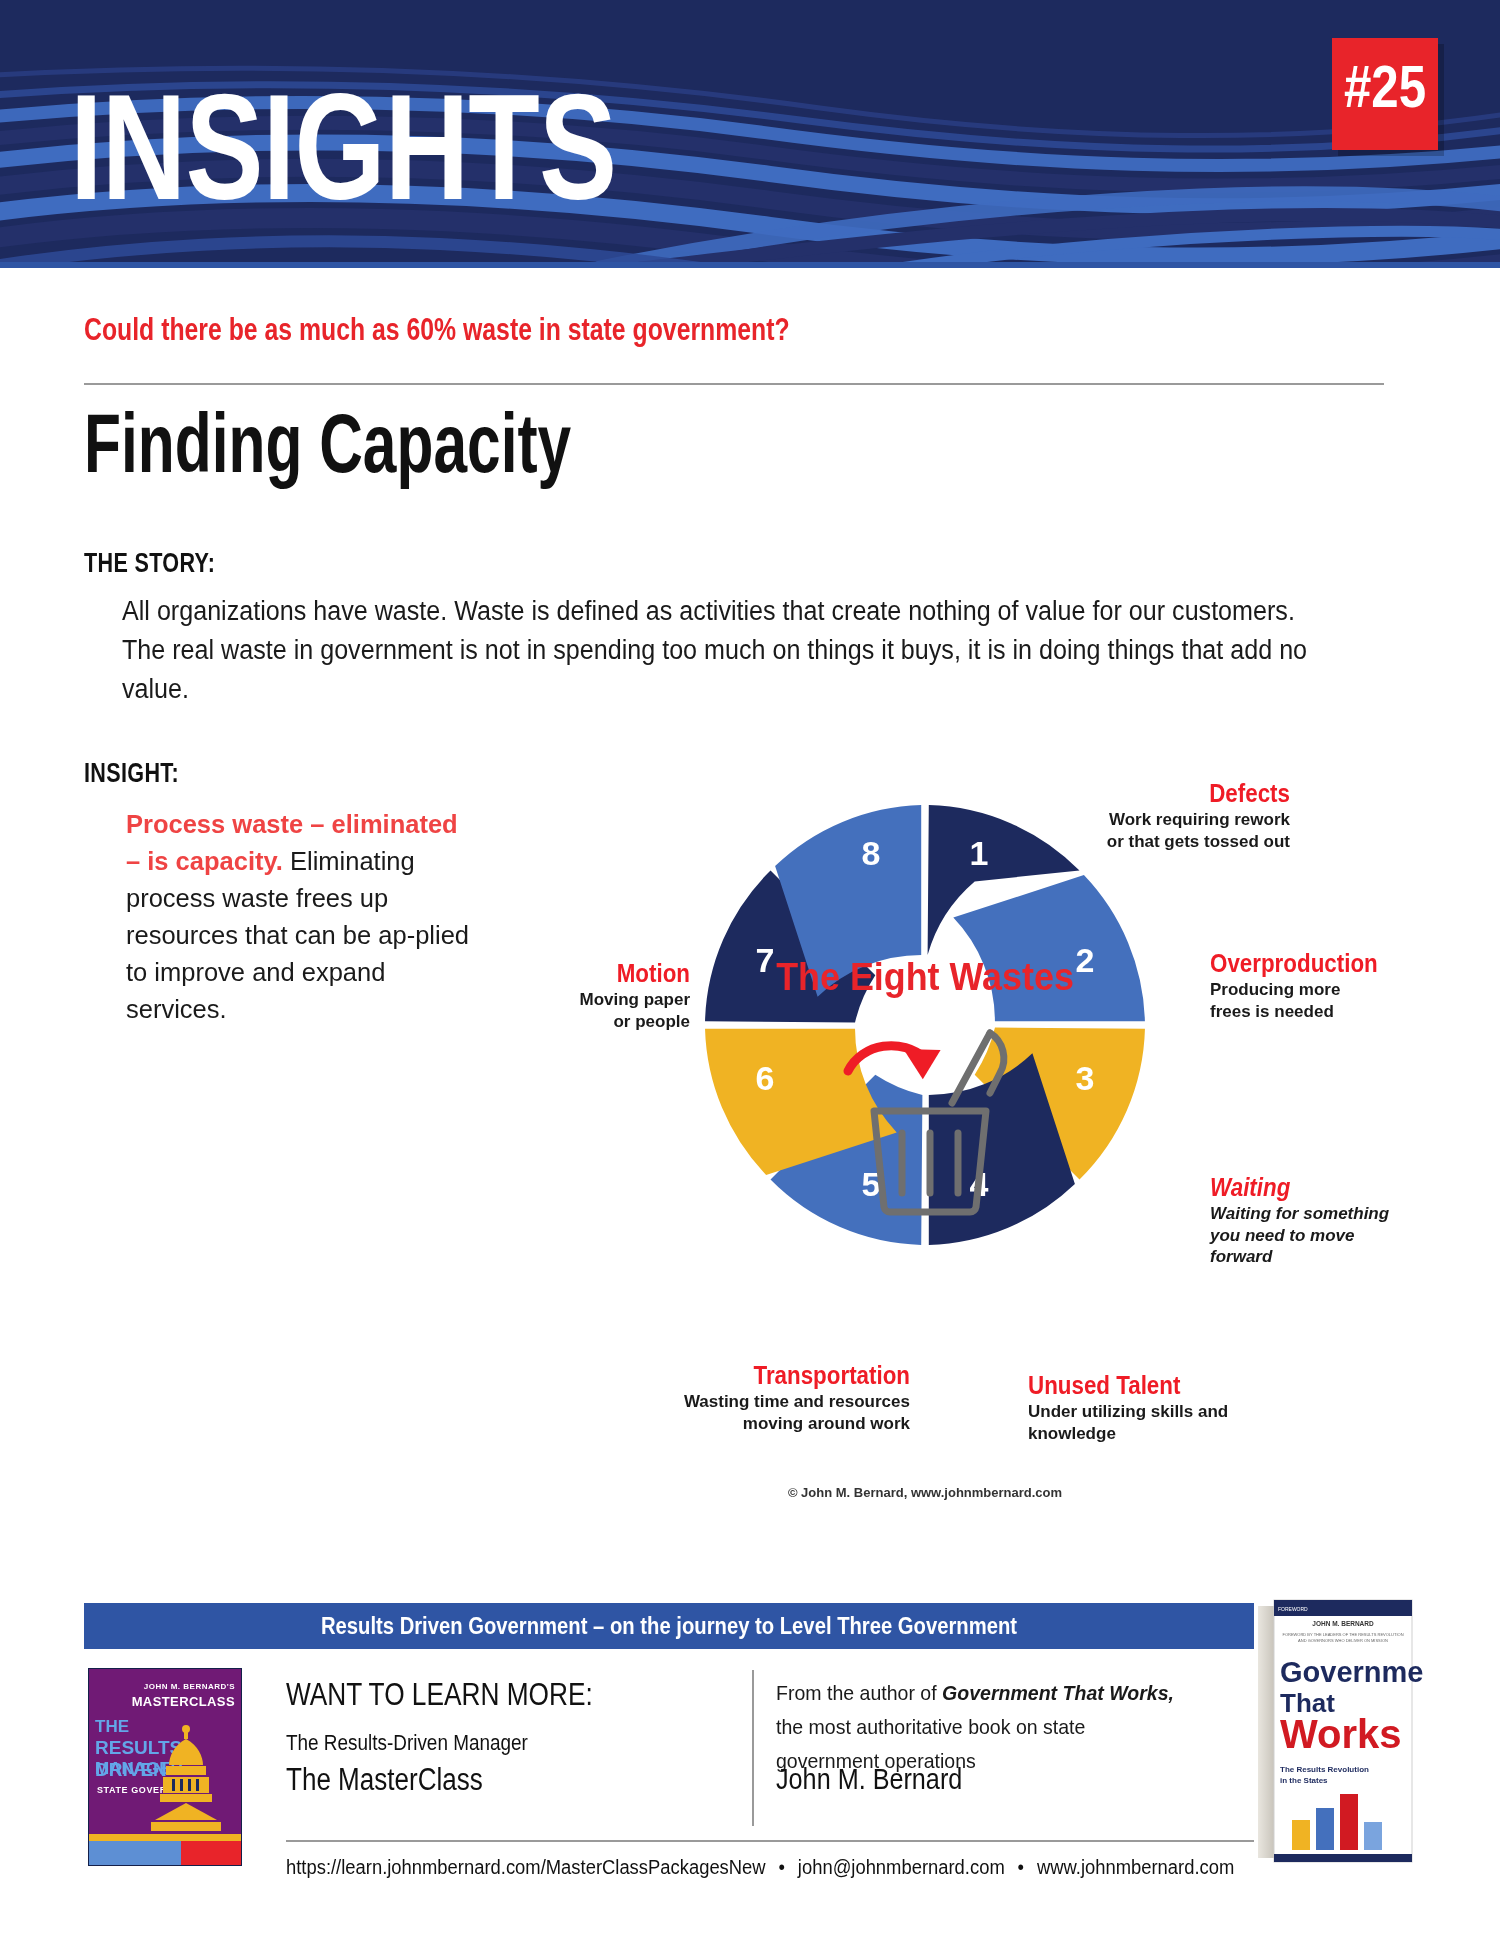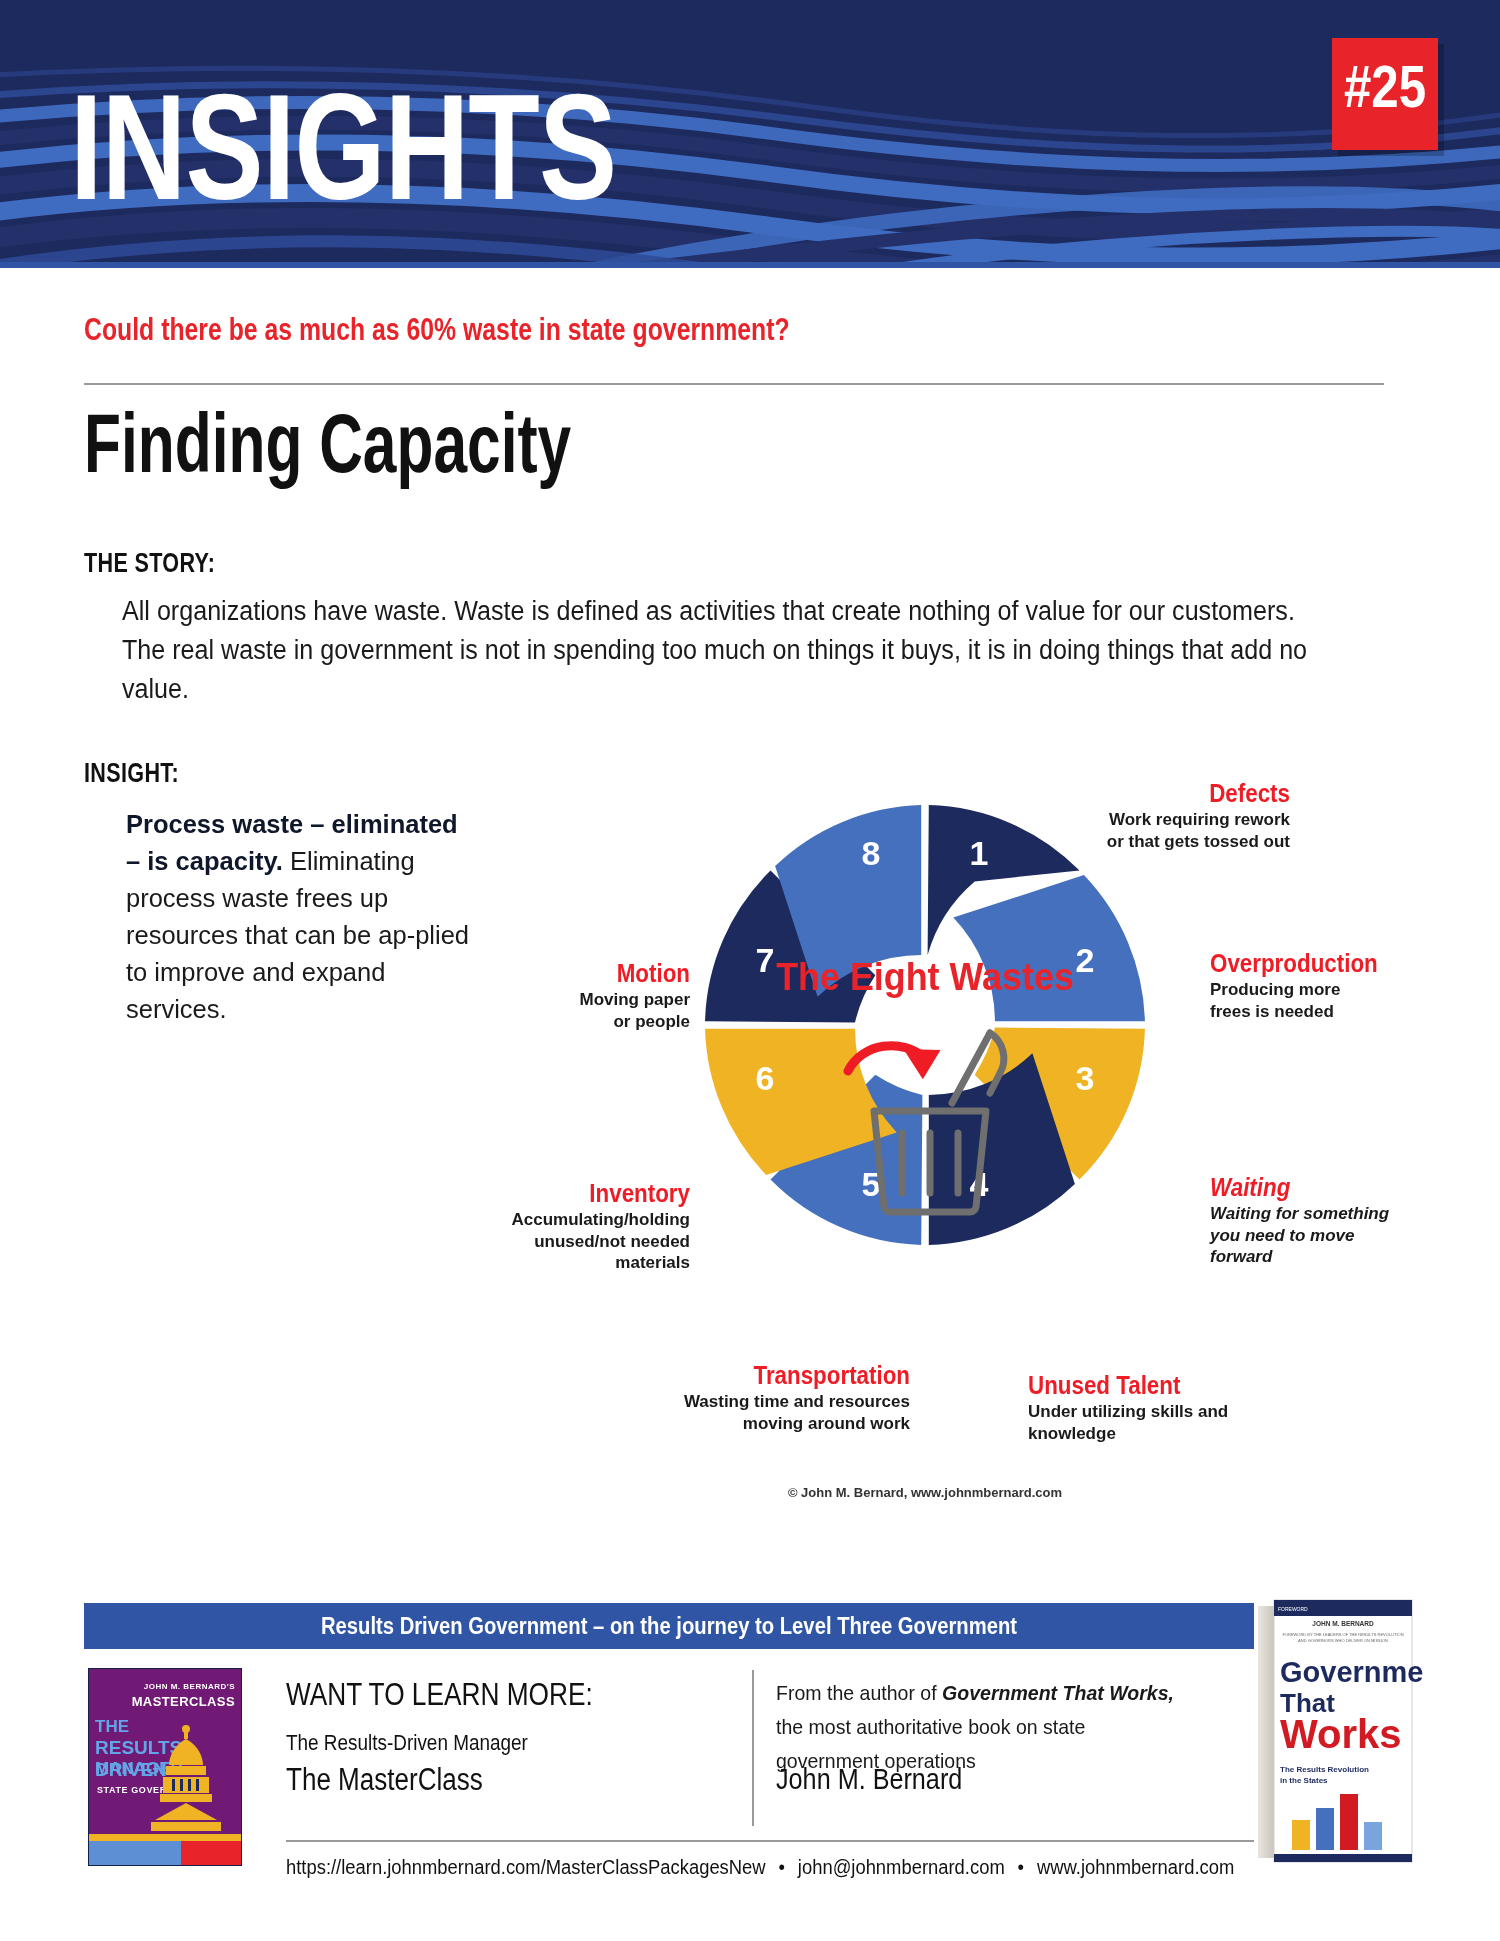--- a/index.html
+++ b/index.html
@@ -81,21 +81,21 @@
   
   .insight-head {
     position:absolute; left:84px; top:758px;
     color:#111111; font-size:27px; font-weight:bold; letter-spacing:0.4px;
     transform:scaleX(0.80); transform-origin:left top; white-space:nowrap;
   }
   .insight-body {
     position:absolute; left:126px; top:806px; width:345px;
     color:#1a1a1a; font-size:25.5px; line-height:37px;
   }
-  .insight-body b { font-weight:bold; color:#0f172a;margin-top:28px; }
+  .insight-body b { font-weight:bold; color:#ef4444;margin-top:28px; }
 
   
   .donut-wrap { position:absolute; left:690px; top:790px; width:470px; height:470px; }
   .donut-wrap svg { display:block; }
   .donut-center-title {
     position:absolute; left:0; width:470px; top:165px; text-align:center;
     color:#e8242a; font-size:39px; font-weight:bold;
     transform:scaleX(0.92); transform-origin:center top;
   }
 
@@ -295,26 +295,20 @@
     <div class="d" style="white-space:pre-line">Under utilizing skills and
 knowledge</div>
   </div>
 
   <div class="lbl left l-transport">
     <div class="t">Transportation</div>
     <div class="d" style="white-space:pre-line;text-align:right">Wasting time and resources
 moving around work</div>
   </div>
 
-  <div class="lbl left l-inventory">
-    <div class="t">Inventory</div>
-    <div class="d" style="white-space:pre-line">Accumulating/holding
-unused/not needed
-materials</div>
-  </div>
 
   <div class="lbl left l-motion">
     <div class="t">Motion</div>
     <div class="d" style="white-space:pre-line">Moving paper
 or people</div>
   </div>
 
   <div class="copyright">© John M. Bernard, www.johnmbernard.com</div>
 
   <div class="foot-bar">

